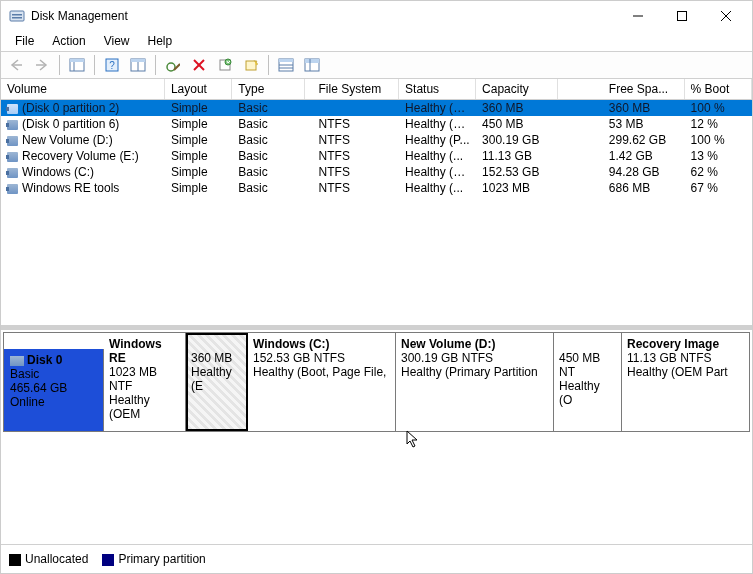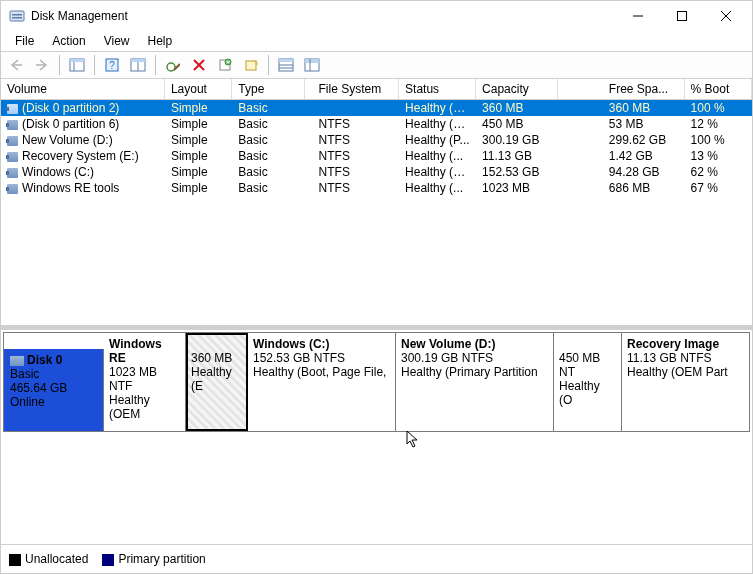--- a/index.html
+++ b/index.html
@@ -60,21 +60,21 @@
   
   .volume-grid { border-bottom: 4px solid #d0d0d0; height: 250px; overflow:hidden;}
   .vg-header { display:flex; border-bottom:1px solid #d0d0d0; background:#fff;}
   .vg-header .col {
     padding: 3px 6px;
     border-right: 1px solid #e0e0e0;
     font-weight: normal;
   }
   .vg-rows .row { display:flex; height:16px; align-items:center;}
   .vg-rows .row .col { padding: 0 6px; overflow:hidden; text-overflow:ellipsis; white-space:nowrap; }
-  .vg-rows .row.selected { background:#0078d7; color:#fef9c3;justify-content:flex-end; }
+  .vg-rows .row.selected { background:#0078d7; color:#0f172a;justify-content:flex-end; }
   .c-volume { width: 171px;}
   .c-layout { width: 70px;}
   .c-type   { width: 75px;}
   .c-fs     { width: 90px; margin-left: 8px;}
   .c-status { width: 80px;}
   .c-cap    { width: 85px;}
   .c-free   { width: 85px; margin-left: 45px;}
   .c-pct    { width: 70px;}
   .vol-icon { display:inline-block; width:11px; height:10px; margin-right:4px; vertical-align:middle;
      background: linear-gradient(#9db6d4,#6f94c4); border-radius:1px; position:relative;}
@@ -269,21 +269,21 @@
           <div class="col c-volume"><span class="vol-icon"></span><span>New Volume (D:)</span></div>
           <div class="col c-layout">Simple</div>
           <div class="col c-type">Basic</div>
           <div class="col c-fs">NTFS</div>
           <div class="col c-status">Healthy (P...</div>
           <div class="col c-cap">300.19 GB</div>
           <div class="col c-free">299.62 GB</div>
           <div class="col c-pct">100 %</div>
         </div>
         <div class="row">
-          <div class="col c-volume"><span class="vol-icon"></span><span>Recovery System (E:)</span></div>
+          <div class="col c-volume"><span class="vol-icon"></span><span>Recovery Volume (E:)</span></div>
           <div class="col c-layout">Simple</div>
           <div class="col c-type">Basic</div>
           <div class="col c-fs">NTFS</div>
           <div class="col c-status">Healthy (...</div>
           <div class="col c-cap">11.13 GB</div>
           <div class="col c-free">1.42 GB</div>
           <div class="col c-pct">13 %</div>
         </div>
         <div class="row">
           <div class="col c-volume"><span class="vol-icon"></span><span>Windows (C:)</span></div>

